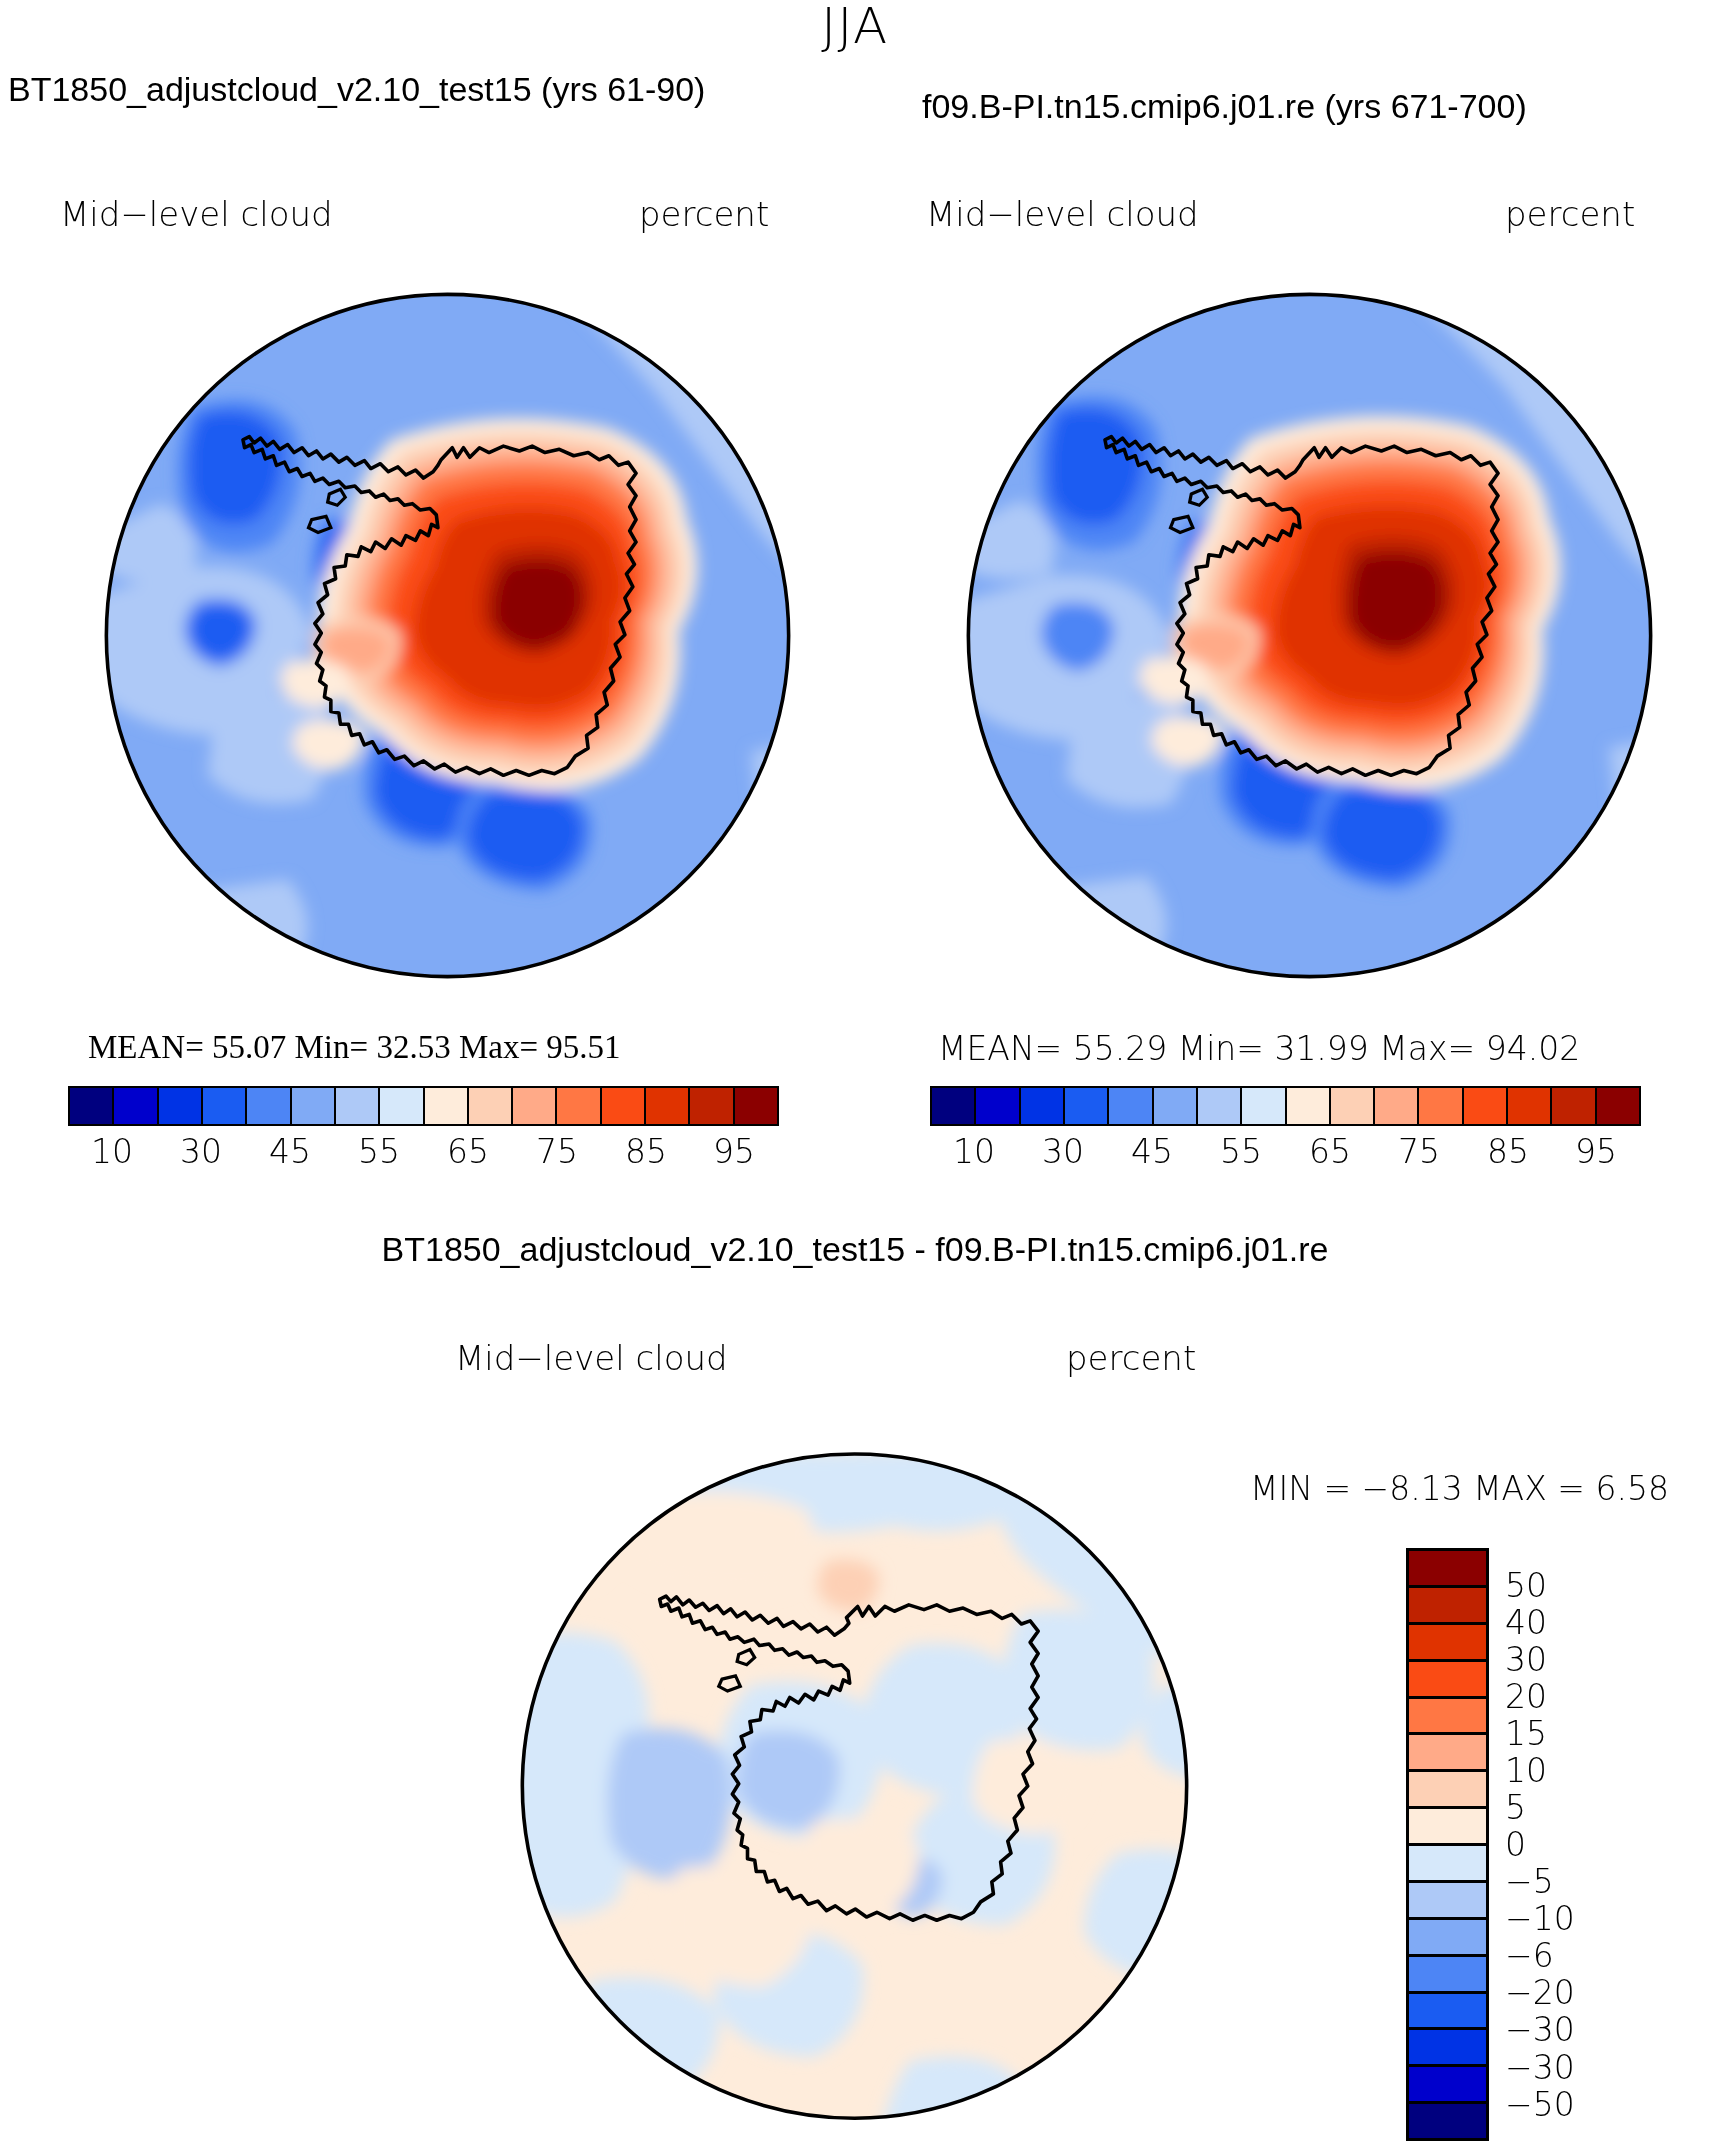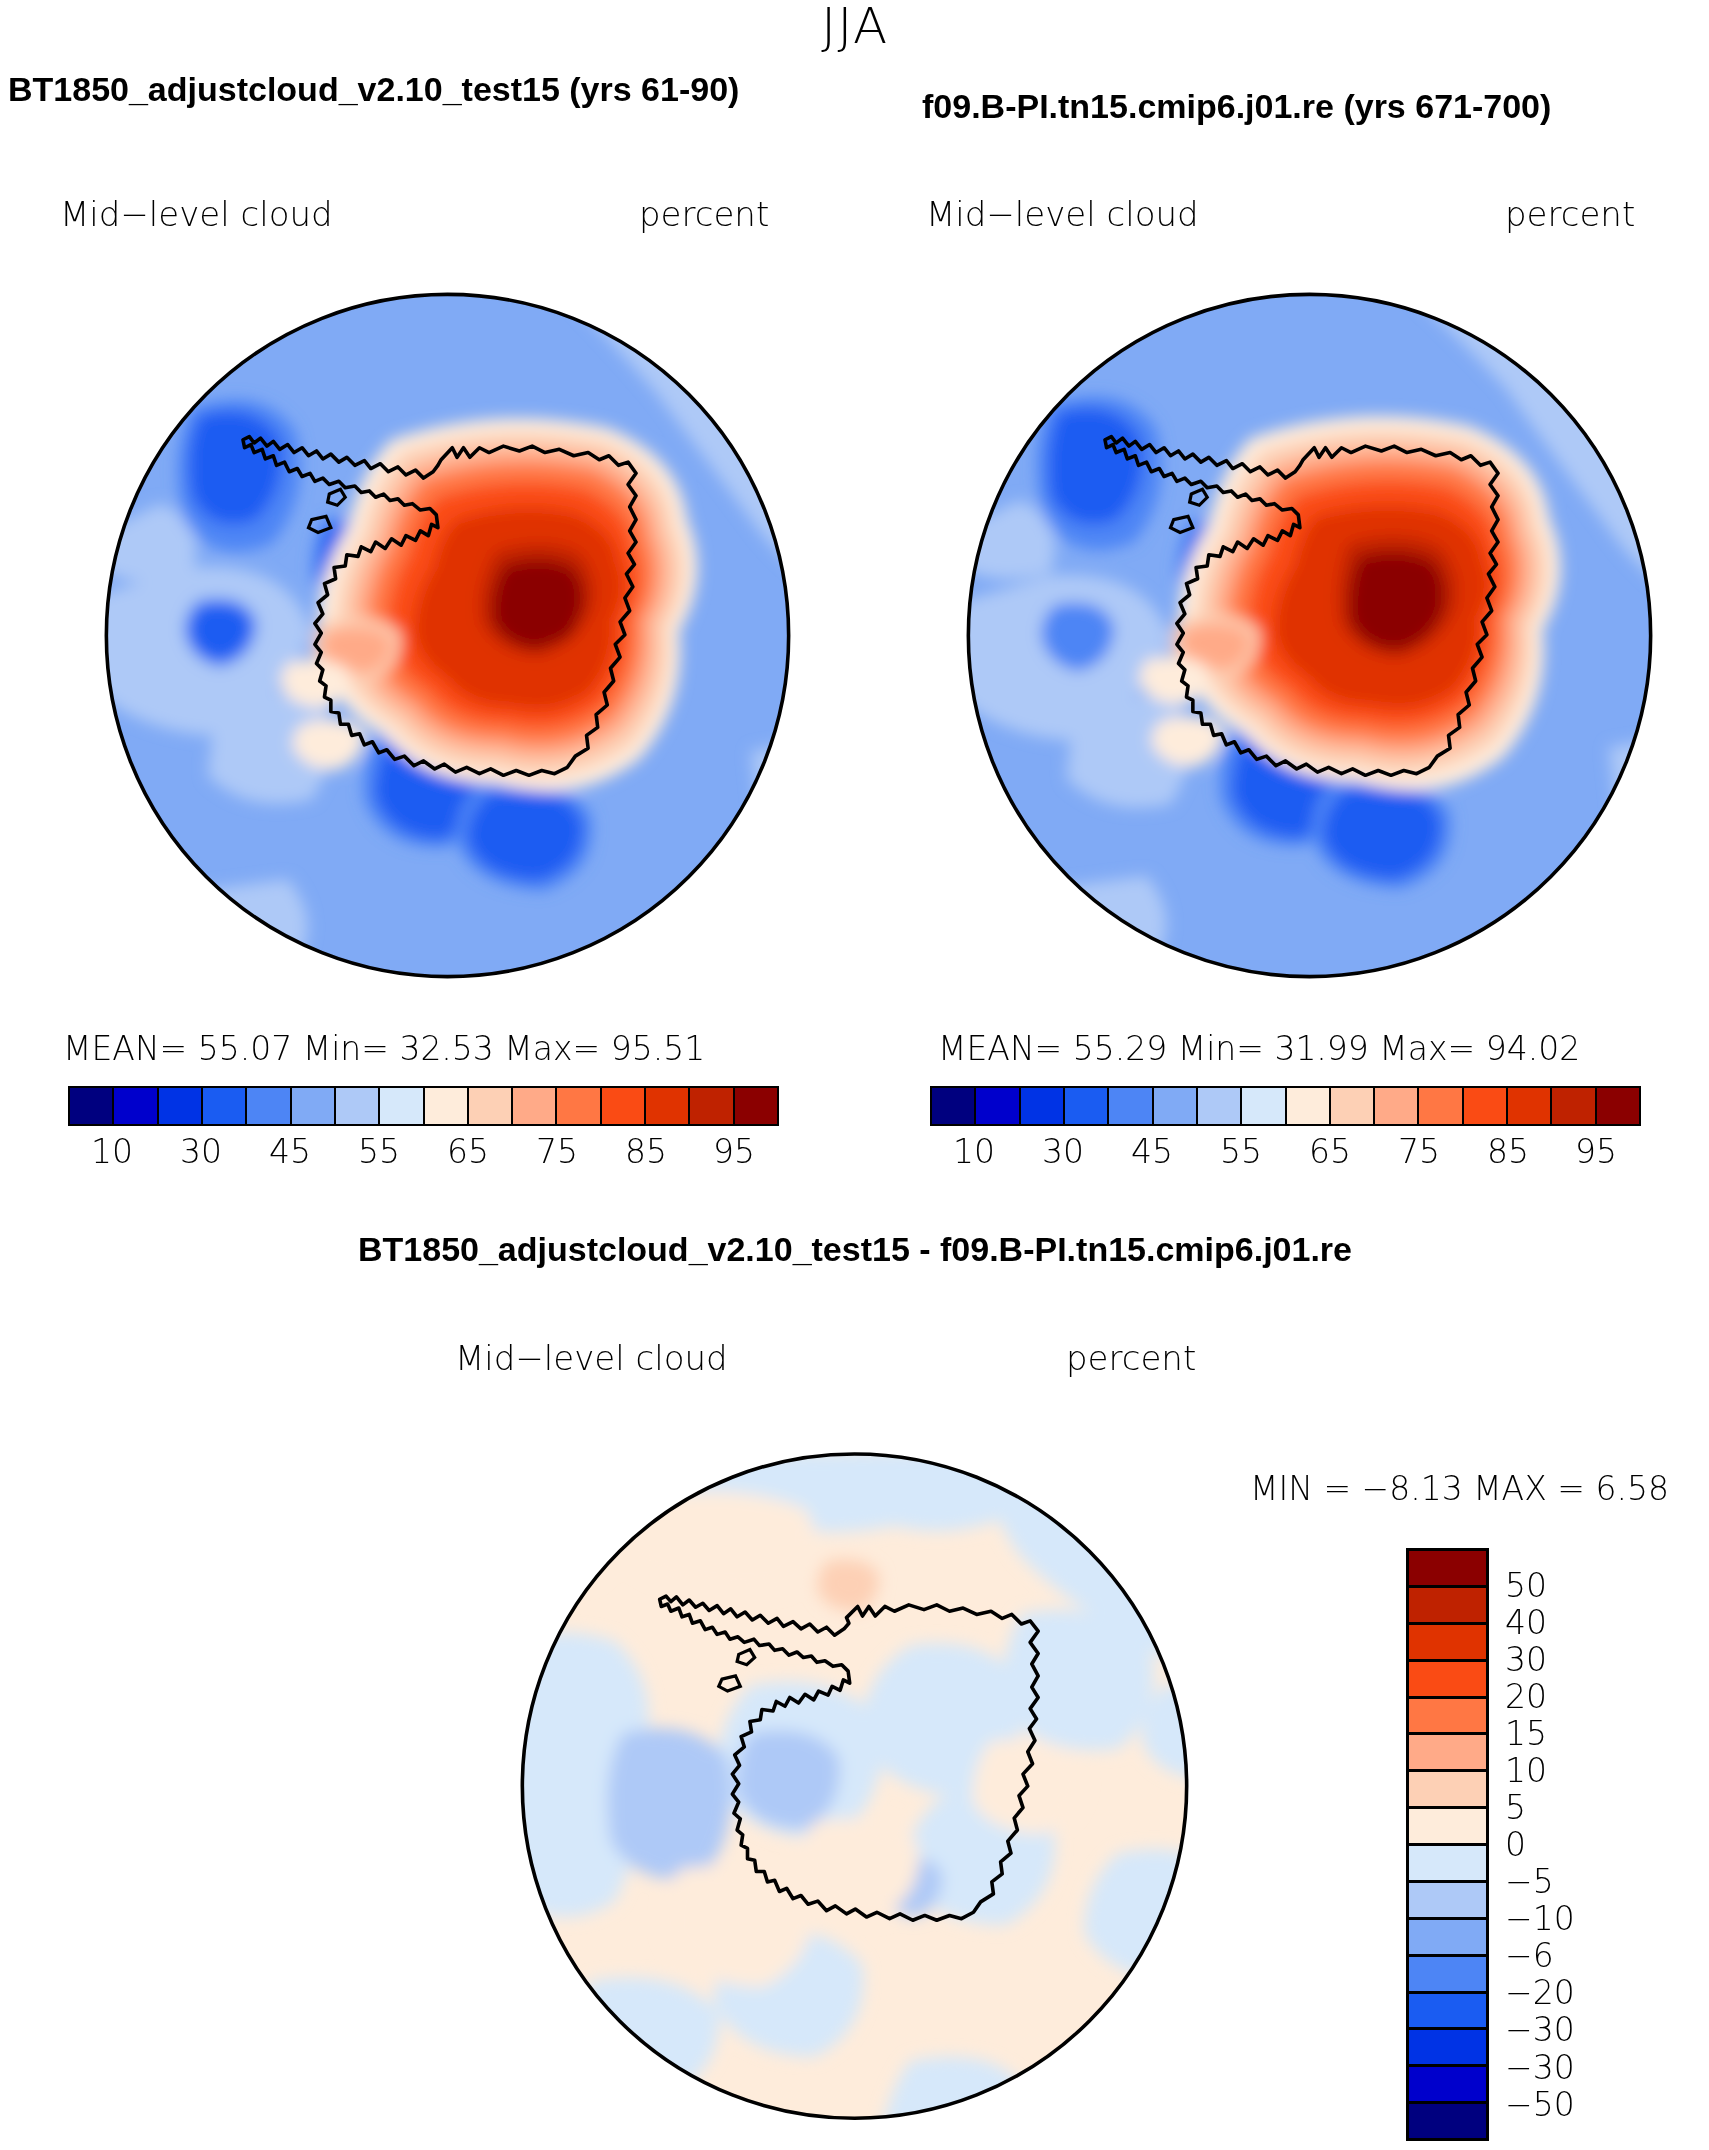--- a/index.html
+++ b/index.html
@@ -1,21 +1,21 @@
 <!DOCTYPE html>
 <html style="font-size:12.8px"><head>
 <meta charset="utf-8">
 <style>
   html,body{margin:0;padding:0;background:#fff;}
   body{width:1710px;height:2151px;position:relative;
        font-family:"Liberation Sans",sans-serif;color:#000;overflow:hidden;}
   .abs{position:absolute;}
   .season-title{left:0;top:-3.2px;width:1710px;text-align:center;
     font-family:"DejaVu Sans",sans-serif;font-weight:300;font-size:50px;letter-spacing:1.6px;}
-  .panel-title{font-family:"Liberation Sans",sans-serif;font-weight:bold;font-size:34px;white-space:nowrap;}
+  .panel-title{font-family:"Liberation Sans",sans-serif;font-weight:normal;font-size:34px;white-space:nowrap;}
   .thin-label{font-family:"DejaVu Sans",sans-serif;font-weight:300;font-size:34px;white-space:nowrap;}
   .stat-line{font-family:"DejaVu Sans",sans-serif;font-weight:300;font-size:33px;white-space:nowrap;}
   .cbar-tick{font-family:"DejaVu Sans",sans-serif;font-weight:300;font-size:33px;
     position:absolute;transform:translateX(-50%);white-space:nowrap;}
   .vcbar-tick{font-family:"DejaVu Sans",sans-serif;font-weight:300;font-size:33px;
     position:absolute;transform:translateY(-50%);white-space:nowrap;}
   .cbar-wrap{position:absolute;display:flex;border:2.4px solid #000;box-sizing:border-box;}
   .cbar-cell{flex:1 1 0;border-right:2.4px solid #000;box-sizing:border-box;}
   .cbar-cell:last-child{border-right:none;}
   .vcbar-wrap{position:absolute;display:flex;flex-direction:column;border:3.2px solid #000;box-sizing:border-box;}
@@ -126,21 +126,21 @@
            L266 228 L274 238 L282 232 L290 242 L300 236 L308 246 L318 240
            L326 250 L336 244 L344 254 L354 248 L364 258 L374 252 L384 262
            L396 256 L404 266 L416 260 L426 270 L438 264 L448 274 L460 268
            L470 278 L482 270 L488 262 Z" fill="none" stroke="#000" stroke-width="4.5" stroke-linejoin="round"></path>
   <path d="M352 298 L366 292 L372 302 L362 312 L350 308 Z
            M330 330 L348 326 L354 340 L338 346 L326 340 Z" fill="none" stroke="#000" stroke-width="4"></path>
   <circle cx="500" cy="475" r="427" fill="none" stroke="#000" stroke-width="4.5"></circle>
 </svg>
 </div>
 
-<div class="abs stat-line" style="left:63px;top:1029px;">MEAN=  55.07  Min=  32.53  Max=  95.51</div>
+<div class="abs stat-line" style="left:88px;top:1029px;font-family:Liberation Serif, serif;">MEAN=  55.07  Min=  32.53  Max=  95.51</div>
 
 <div class="cbar-wrap" style="left:68px;top:1086px;width:711px;height:40px;" id="cbarL">
     <div class="cbar-cell" style="background: rgb(0, 0, 127);"></div>
     <div class="cbar-cell" style="background: rgb(0, 0, 204);"></div>
     <div class="cbar-cell" style="background: rgb(0, 51, 229);"></div>
     <div class="cbar-cell" style="background: rgb(26, 92, 242);"></div>
     <div class="cbar-cell" style="background: rgb(77, 133, 245);"></div>
     <div class="cbar-cell" style="background: rgb(128, 170, 245);"></div>
     <div class="cbar-cell" style="background: rgb(174, 201, 247);"></div>
     <div class="cbar-cell" style="background: rgb(214, 232, 250);"></div>

